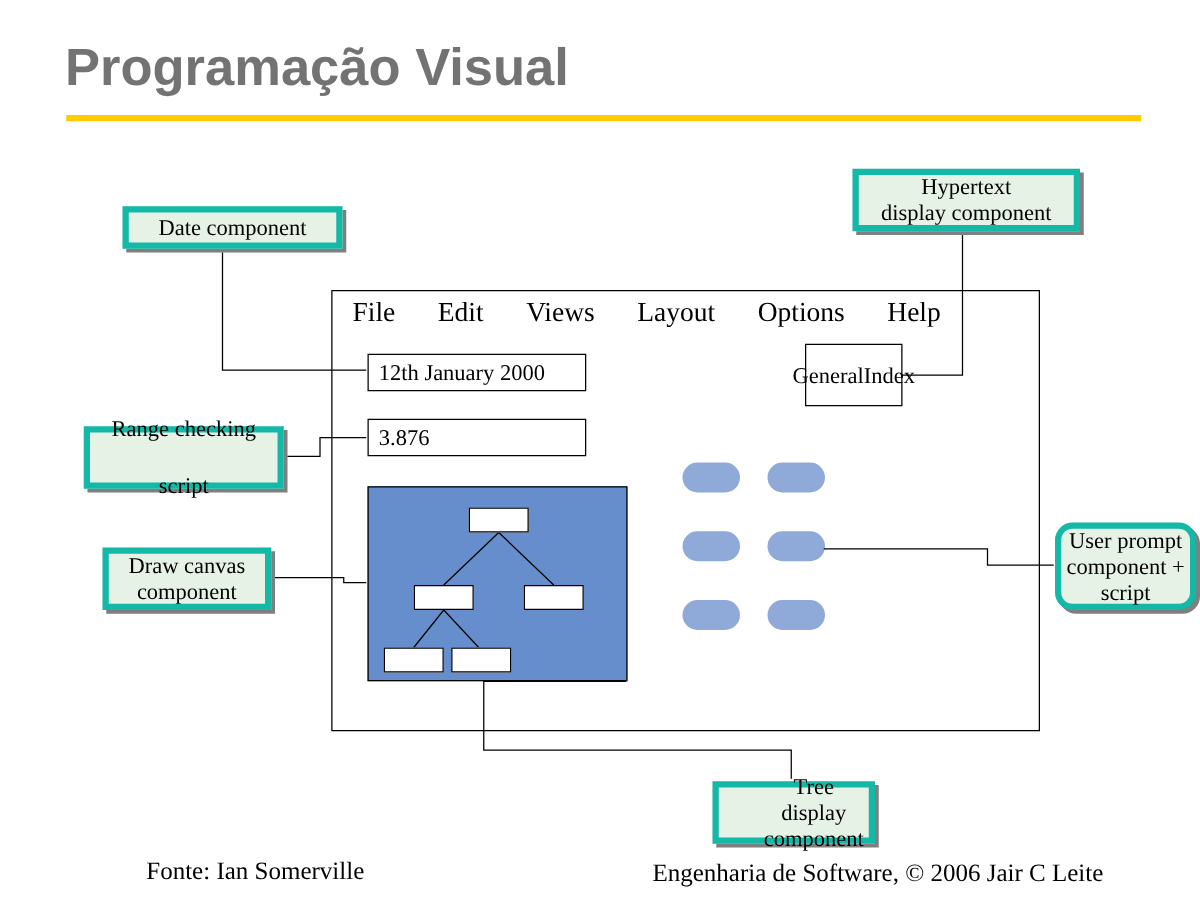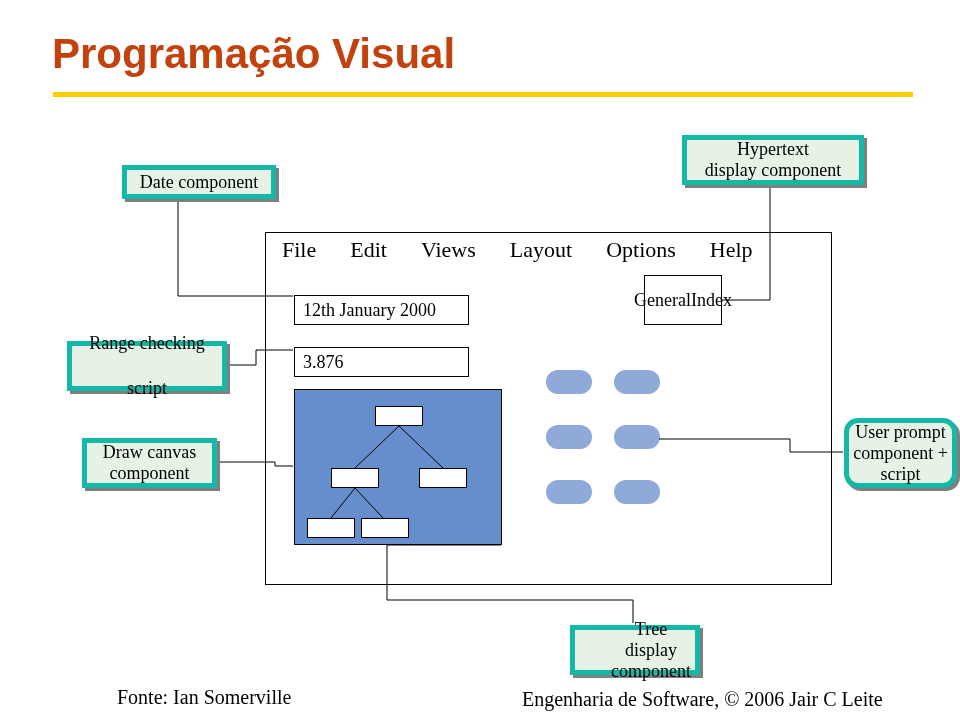--- a/index.html
+++ b/index.html
@@ -12,21 +12,21 @@
     background: #ffffff;
     overflow: hidden;
   }
   .slide-title {
     position: absolute;
     left: 52px;
     top: 30px;
     font-family: Arial, Helvetica, sans-serif;
     font-weight: bold;
     font-size: 42px;
-    color: #c2410c;
+    color: #737373;
   }
   .underline {
     position: absolute;
     left: 53px;
     top: 92px;
     width: 860px;
     height: 5px;
     background: #ffcc00;
   }
   .label-box {
@@ -63,21 +63,20 @@
   .menubar span:last-child { margin-right: 12px; }
   .date-field, .num-field {
     position: absolute;
     border: 1px solid #000;
     background: #fff;
     font-size: 18px;
     color: #000;
     display: flex;
     align-items: center;
     padding-left: 8px;
-    margin-top: 12px;
   }
   .general-index {
     position: absolute;
     border: 1px solid #000;
     background: #fff;
     font-size: 18px;
     color: #000;
     text-align: center;
     display: flex;
     flex-direction: row;
@@ -108,21 +107,21 @@
     font-size: 20px;
     color: #000;
   }
 </style>
 </head>
 <body>
 
 <div class="slide-title">Programação Visual</div>
 <div class="underline"></div>
 
-<div class="label-box" style="left:98px; top:165px; width:154px; height:34px;margin-left:24px;">
+<div class="label-box" style="left:98px; top:165px; width:176px; height:34px;">
   <span>Date component</span>
 </div>
 
 <div class="label-box" style="left:682px; top:135px; width:182px; height:50px;">
   <span>Hypertext</span>
   <span>display component</span>
 </div>
 
 <div class="label-box" style="left:67px; top:341px; width:160px; height:50px;gap:24px;">
   <span>Range checking</span>

